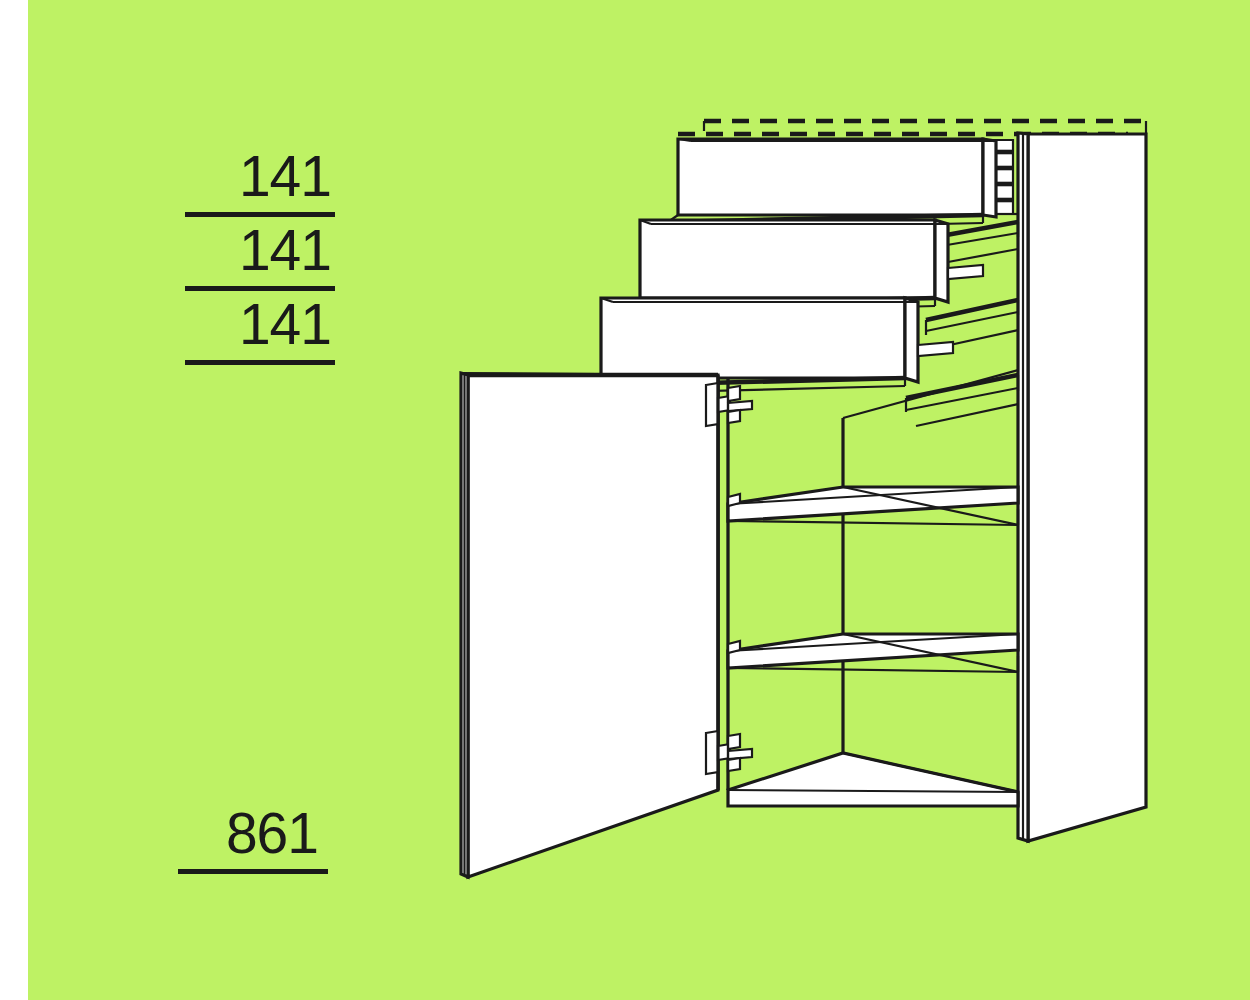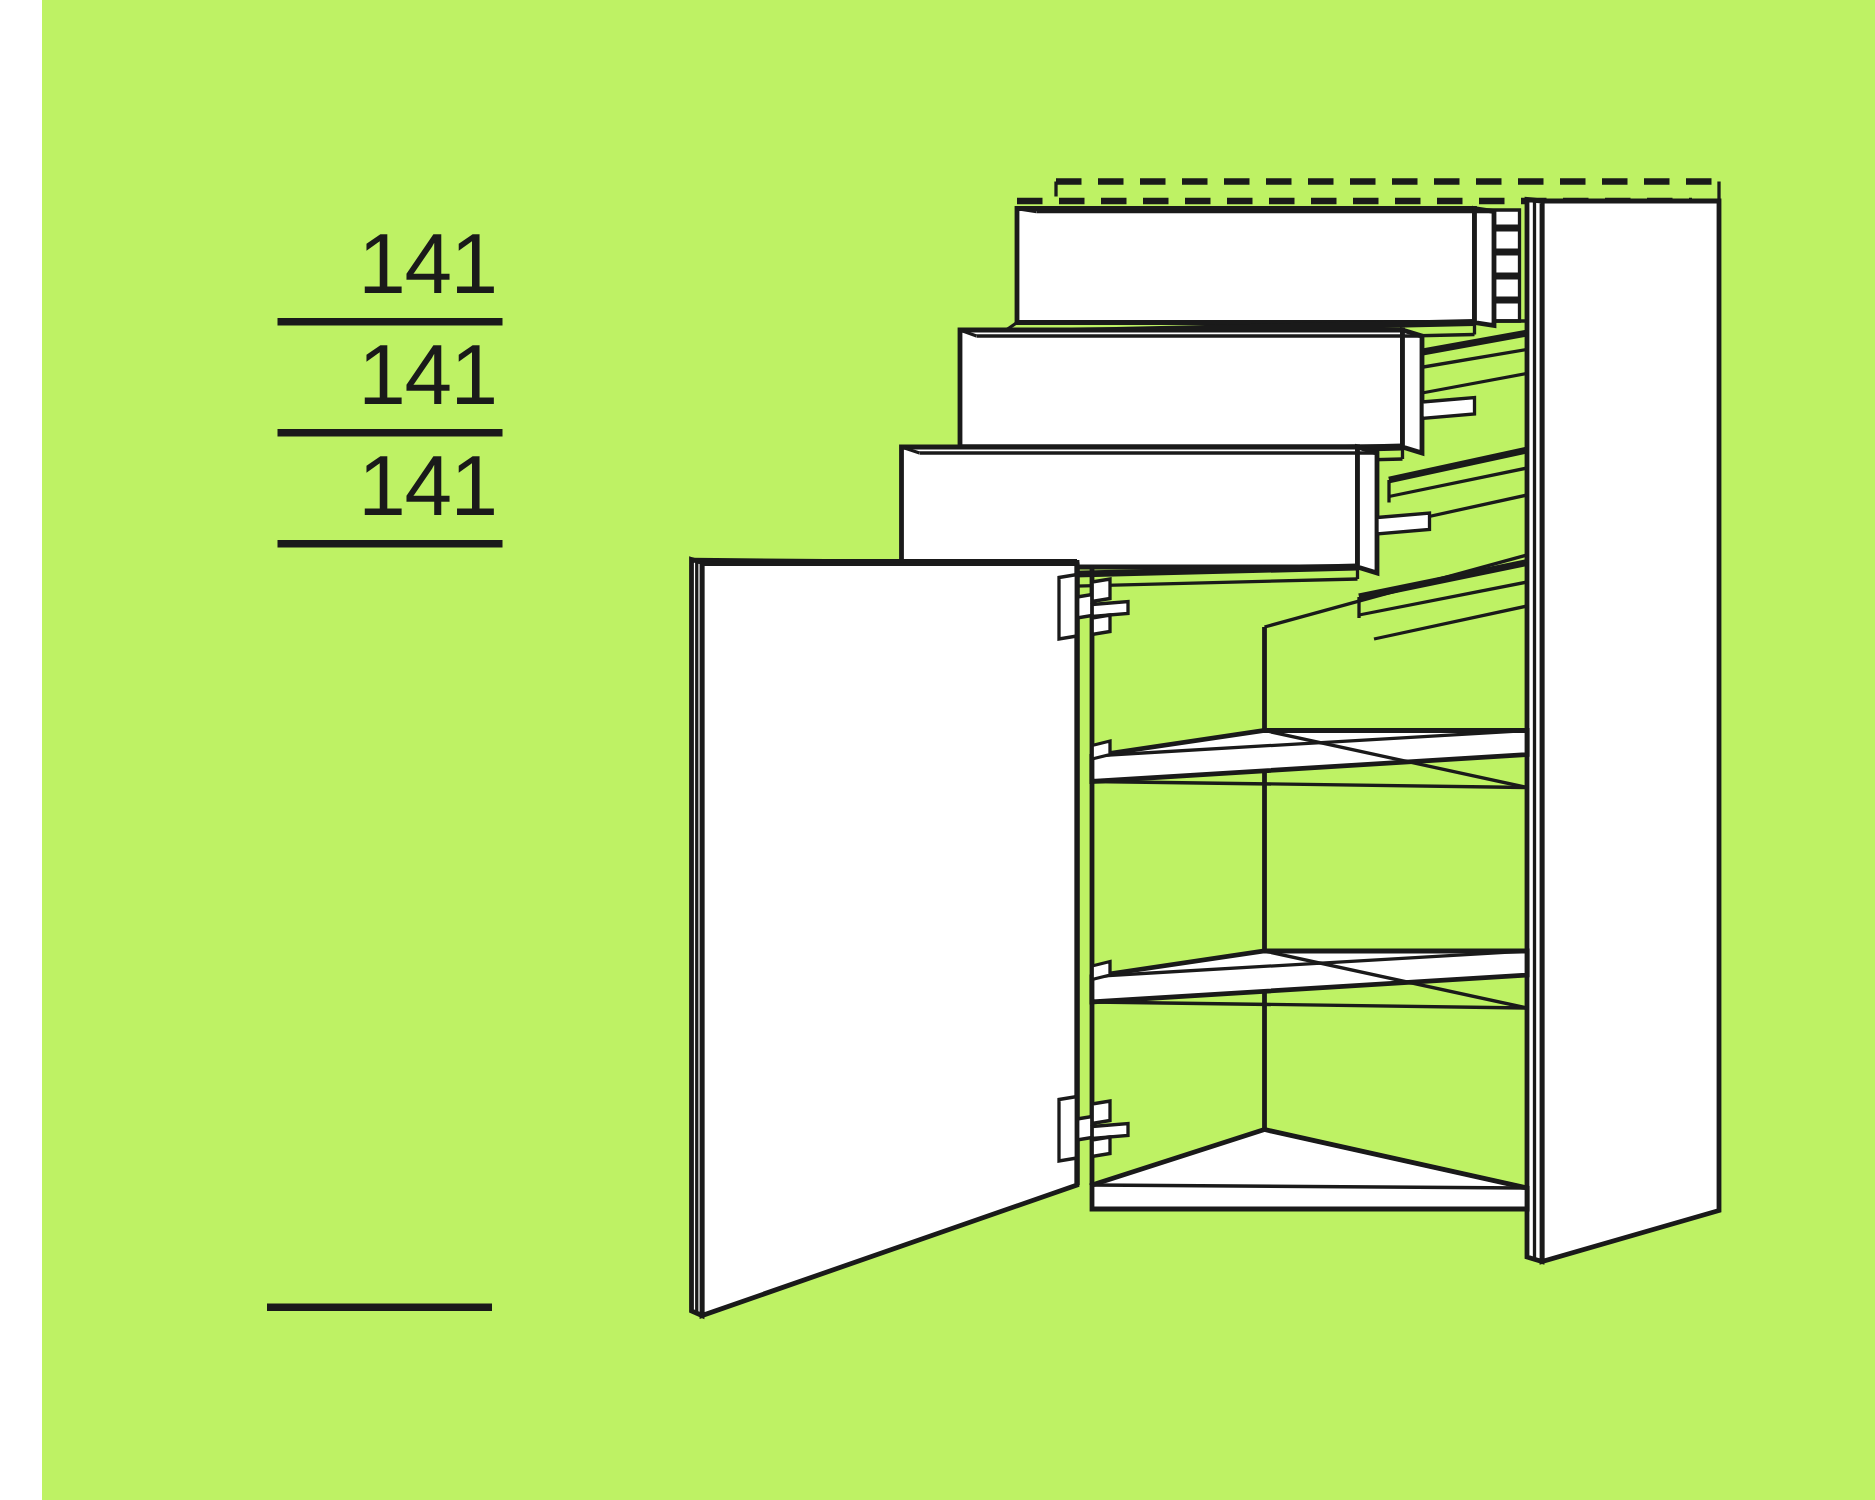--- a/index.html
+++ b/index.html
@@ -228,15 +228,16 @@
 
   <div class="dim-label" style="left:163px; top:148px; width:140px;">141</div>
   <div class="dim-rule" style="left:157px; top:212px; width:150px;"></div>
 
   <div class="dim-label" style="left:163px; top:222px; width:140px;">141</div>
   <div class="dim-rule" style="left:157px; top:286px; width:150px;"></div>
 
   <div class="dim-label" style="left:163px; top:296px; width:140px;">141</div>
   <div class="dim-rule" style="left:157px; top:360px; width:150px;"></div>
 
+  <div class="dim-label" style="left:150px; top:805px; width:140px;">861</div>
   <div class="dim-rule" style="left:150px; top:869px; width:150px;"></div>
 
 </div>
 
 </body></html>

